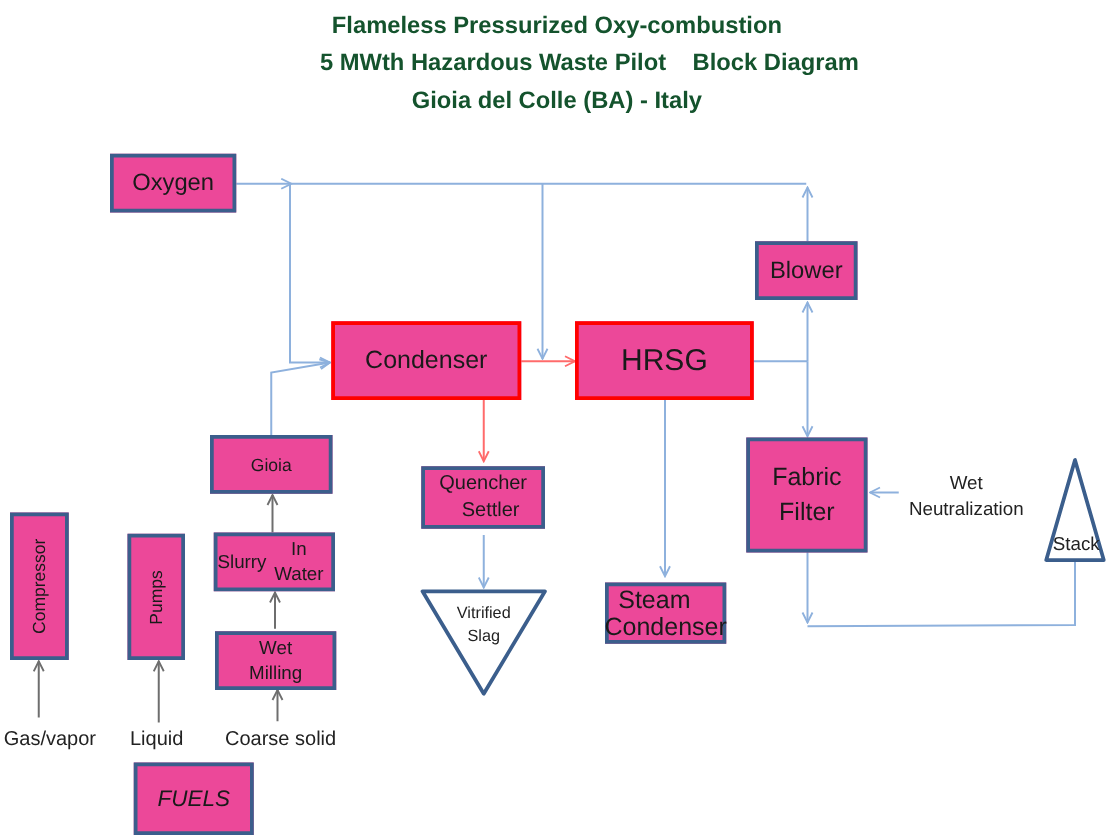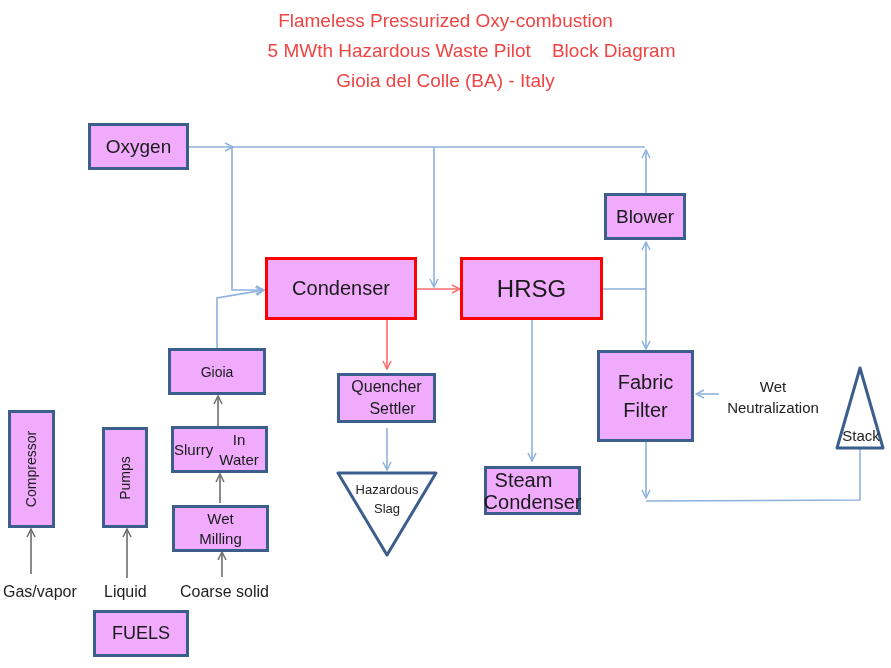--- a/index.html
+++ b/index.html
@@ -1,19 +1,19 @@
 <!DOCTYPE html>
 <html><head>
 <meta charset="utf-8">
 <style>
   html, body { margin: 0; padding: 0; background: #ffffff; }
   body { width: 891px; height: 668px; position: relative; overflow: hidden;
          font-family: "Liberation Sans", "DejaVu Sans", sans-serif; color: #1a1a1a; }
-  .title { position: absolute; left: 0; width: 891px; text-align: center; font-size: 19px; line-height: 25px; color: #ef4444; }
-  .box { position: absolute; box-sizing: border-box; border: 3px solid #3b5e8c; background: #f0abfc;
+  .title { position: absolute; left: 0; width: 891px; text-align: center; font-size: 19px; line-height: 25px; color: #14532d; font-weight: bold; }
+  .box { position: absolute; box-sizing: border-box; border: 3px solid #3b5e8c; background: #ec4899;
          display: flex; align-items: center; justify-content: center; text-align: center; color: #1a1a1a; }
   .box.red { border-color: #ff0000; }
   .lbl { position: absolute; text-align: center; color: #222; }
   svg { position: absolute; left: 0; top: 0; }
   .vert { transform: rotate(-90deg); white-space: nowrap; }
 </style>
 </head>
 <body>
 
 <div class="title" style="top:8px;">Flameless Pressurized Oxy-combustion</div>
@@ -94,21 +94,21 @@
   <span>Fabric</span>
   <span>Filter</span>
 </div>
 
 <div class="box" style="left:337px;top:373px;width:99px;height:50px;font-size:16px;flex-direction:column;line-height:22px;">
   <span>Quencher</span>
   <span style="padding-left:12px;">Settler</span>
 </div>
 
 <div class="lbl" style="left:347px;top:480px;width:80px;font-size:13px;line-height:19px;">
-  <div>Hazardous</div>
+  <div>Vitrified</div>
   <div>Slag</div>
 </div>
 
 <div class="box" style="left:484px;top:466px;width:97px;height:49px;font-size:20px;flex-direction:column;line-height:22px;">
   <span style="margin-right:18px;">Steam</span>
   <span>Condenser</span>
 </div>
 
 <div class="lbl" style="left:836px;top:427px;width:50px;font-size:15px;">Stack</div>
 
@@ -136,15 +136,15 @@
 </div>
 
 <div class="box" style="left:102px;top:427px;width:46px;height:101px;font-size:14px;">
   <span class="vert">Pumps</span>
 </div>
 
 <div class="lbl" style="left:3px;top:583px;width:94px;font-size:16px;text-align:left;">Gas/vapor</div>
 <div class="lbl" style="left:104px;top:583px;width:60px;font-size:16px;text-align:left;">Liquid</div>
 <div class="lbl" style="left:180px;top:583px;width:110px;font-size:16px;text-align:left;">Coarse solid</div>
 
-<div class="box" style="left:93px;top:610px;width:96px;height:47px;font-size:18px;">
+<div class="box" style="left:107px;top:610px;width:96px;height:58px;font-size:18px;font-style:italic;">
   <span>FUELS</span>
 </div>
 
 </body></html>

